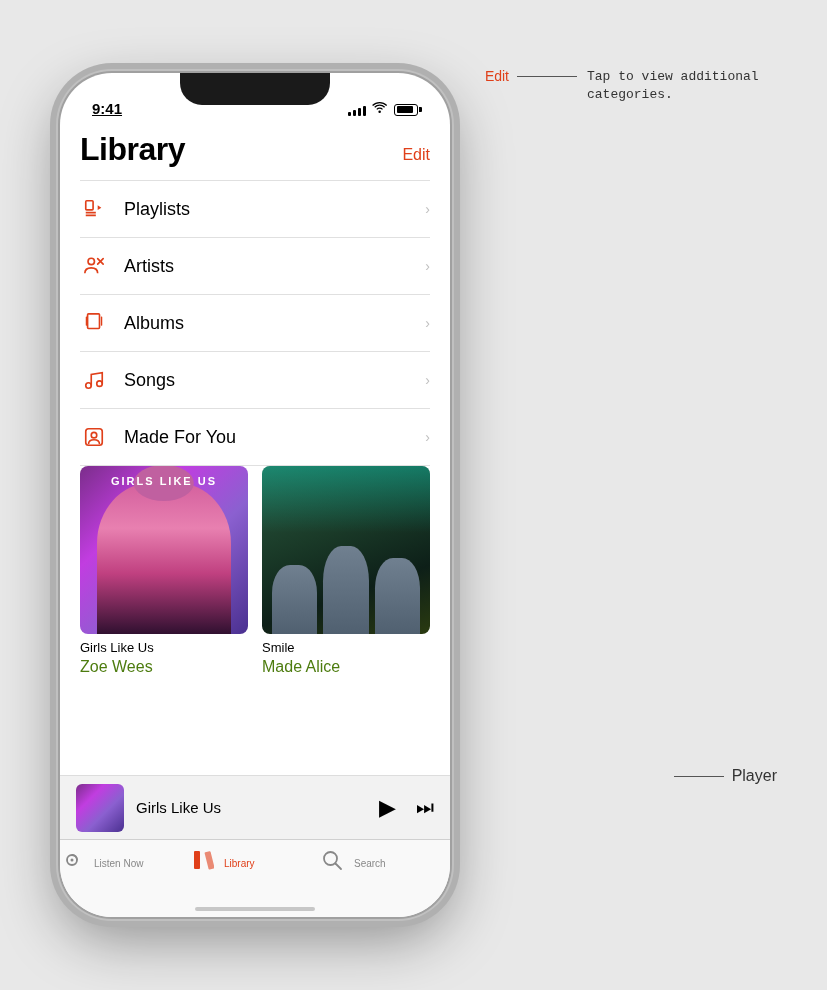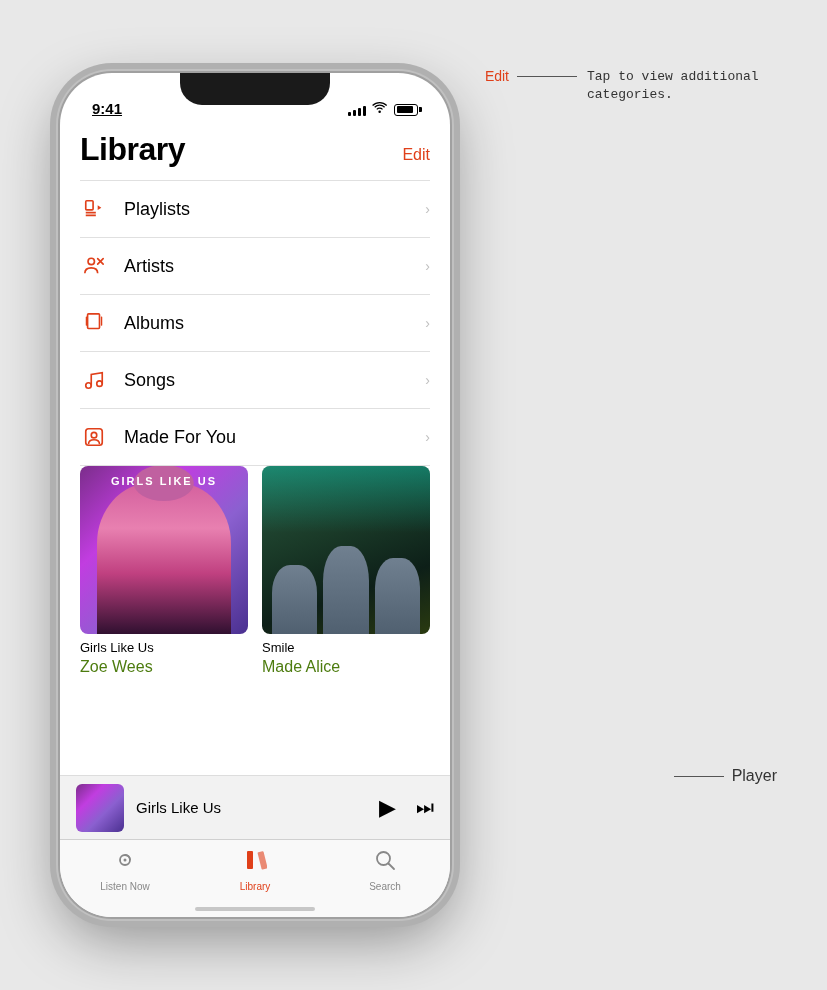--- a/index.html
+++ b/index.html
@@ -392,23 +392,23 @@
       height: 78px;
       background: rgba(249,249,249,0.95);
       border-top: 0.5px solid #d0d0d0;
       display: flex;
       align-items: flex-start;
       padding-top: 8px;
     }
     .tab-item {
       flex: 1;
       display: flex;
-      flex-direction: column;
-      align-items: center;
-      gap: 3px;
+      flex-direction: row;
+      align-items: center;
+      gap: 10px;
       cursor: pointer;
     }
     .tab-icon {
       font-size: 22px;
       color: #888;
     }
     .tab-icon.active {
       color: #e0401a;
     }
     .tab-label {

